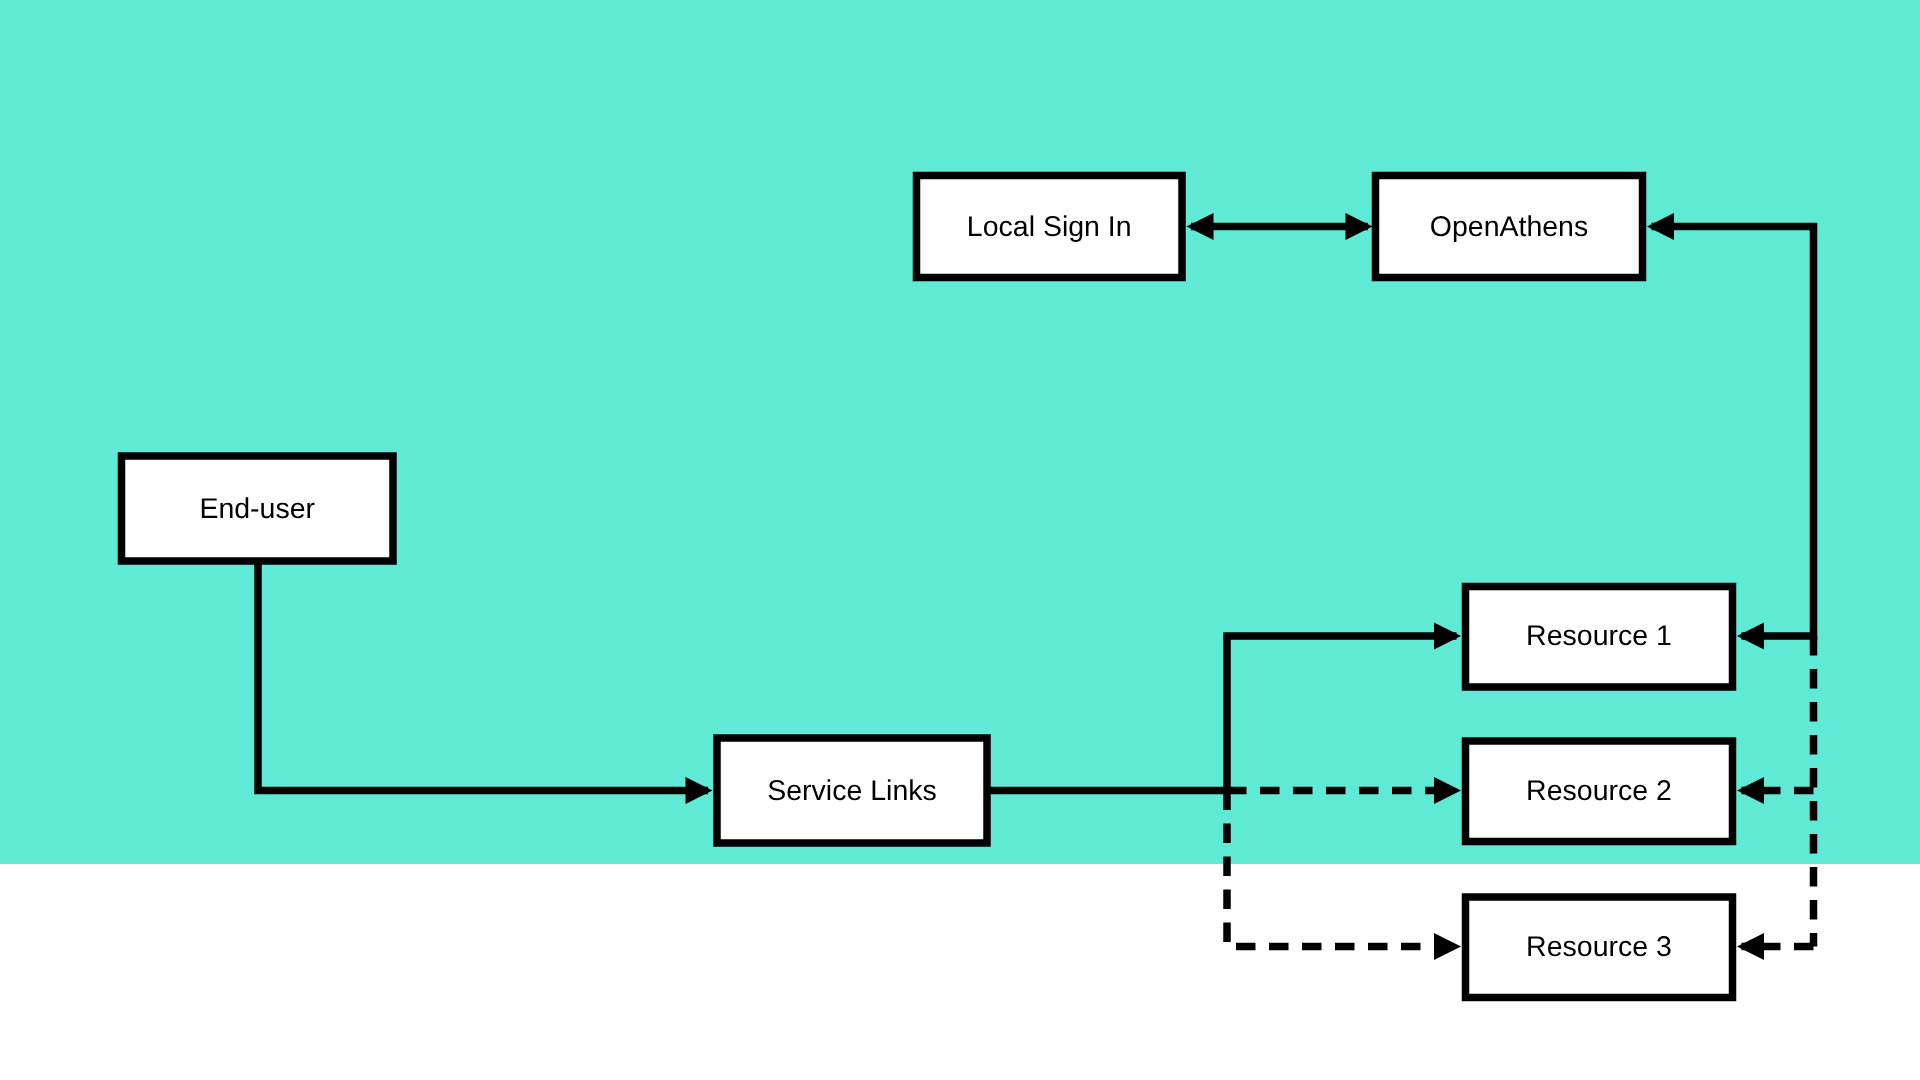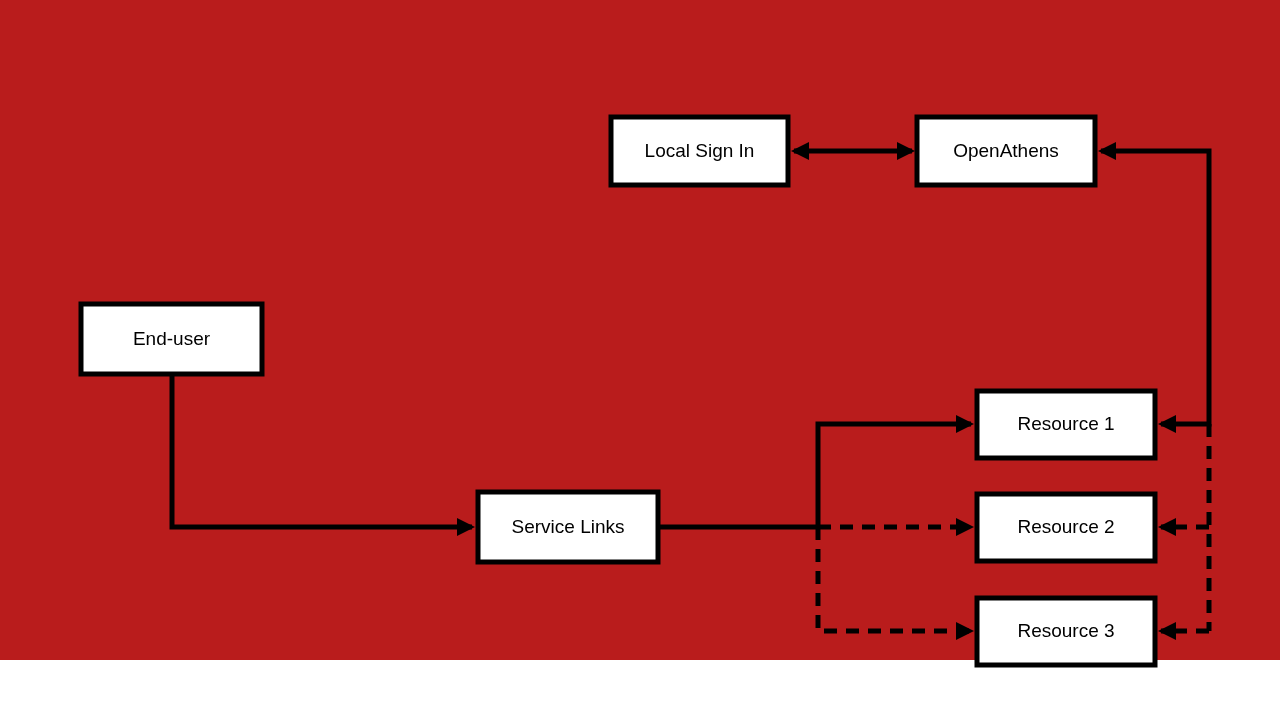--- a/index.html
+++ b/index.html
@@ -10,22 +10,22 @@
   }
   body {
     width: 1280px;
     height: 720px;
     overflow: hidden;
     font-family: "Liberation Sans", sans-serif;
   }
   #diagram-canvas {
     position: relative;
     width: 1280px;
-    height: 660px;
-    background: #b91c1c;
+    height: 576px;
+    background: #5eead4;
   }
   svg.diagram {
     display: block;
     width: 1280px;
     height: 720px;
   }
   .node-box {
     fill: #ffffff;
     stroke: #000000;
     stroke-width: 5;

